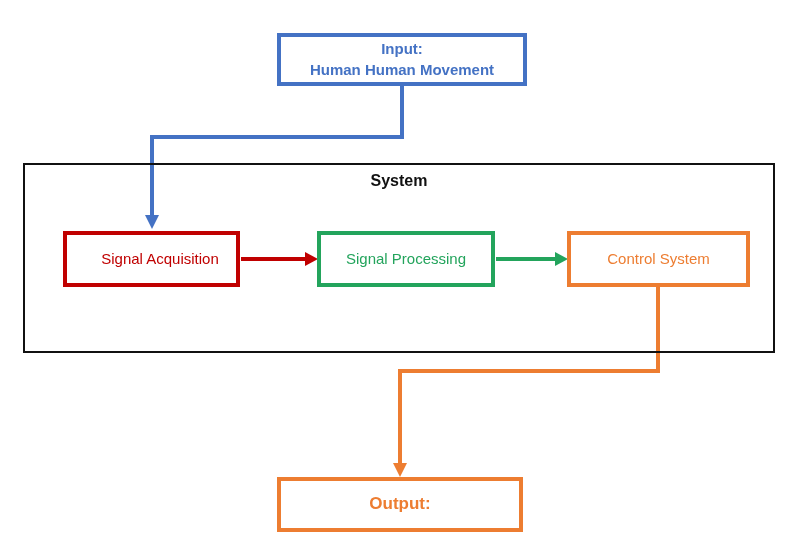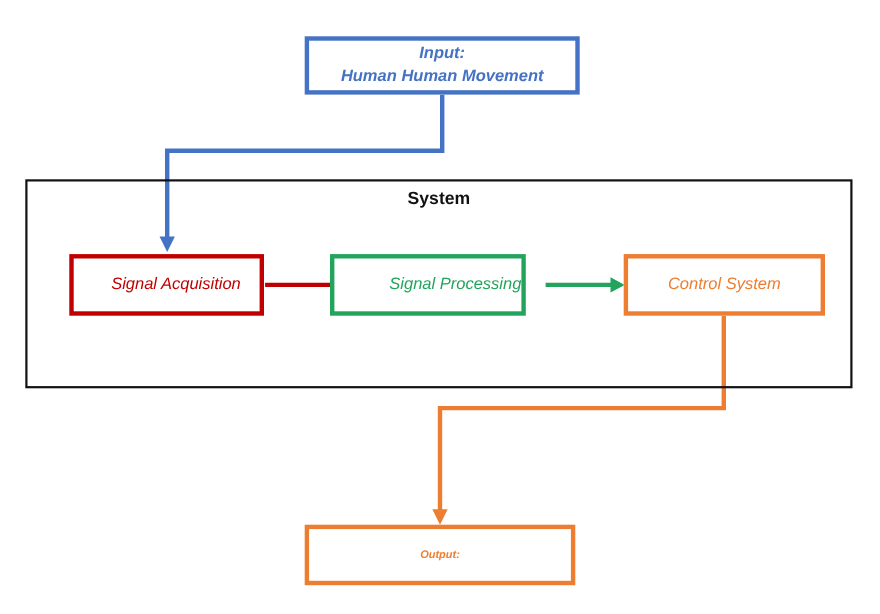--- a/index.html
+++ b/index.html
@@ -40,21 +40,20 @@
 
   .node {
     position: absolute;
     background: #fff;
     display: flex;
     flex-direction: column;
     align-items: center;
     justify-content: center;
     text-align: center;
     line-height: 1.35;
-    font-style: italic;
   }
 
   .node-input {
     left: 277px; top: 33px;
     width: 250px; height: 53px;
     border: 4px solid var(--blue);
     color: var(--blue);
     font-weight: bold;
     font-size: 15px;
   }
@@ -79,42 +78,41 @@
 
   .node-sa {
     left: 63px; top: 231px;
     width: 177px; height: 56px;
     border: 4px solid var(--red);
     color: var(--red);
     font-size: 15px;
     padding-left: 17px;
   }
   .node-sp {
-    left: 300px; top: 231px;
+    left: 317px; top: 231px;
     width: 178px; height: 56px;
     border: 4px solid var(--green);
     color: var(--green);
     font-size: 15px;
-    align-items: flex-end;
   }
   .node-cs {
     left: 567px; top: 231px;
     width: 183px; height: 56px;
     border: 4px solid var(--orange);
     color: var(--orange);
     font-size: 15px;
   }
 
   .node-output {
     left: 277px; top: 477px;
     width: 246px; height: 55px;
     border: 4px solid var(--orange);
     color: var(--orange);
     font-weight: bold;
-    font-size: 10px;
+    font-size: 17px;
   }
 </style>
 </head>
 <body>
 
 <div class="canvas">
 
   <svg class="connectors" viewBox="0 0 800 558" xmlns="http://www.w3.org/2000/svg">
 
     <path class="edge edge-blue" d="M402,86 L402,137 L152,137 L152,216" stroke-linejoin="miter"></path>

